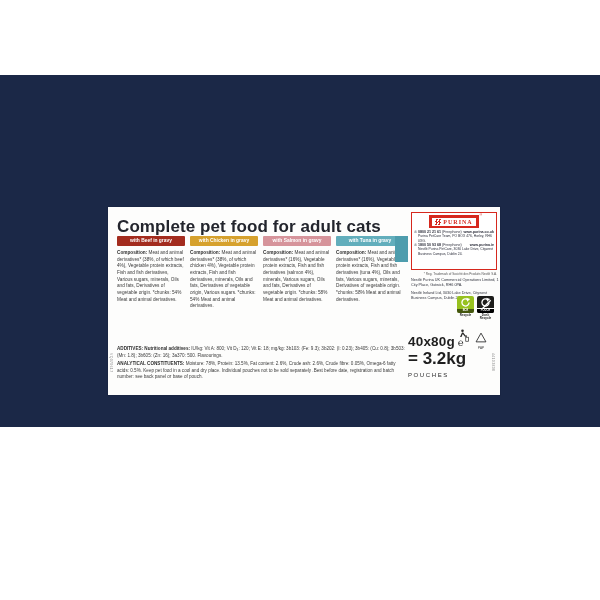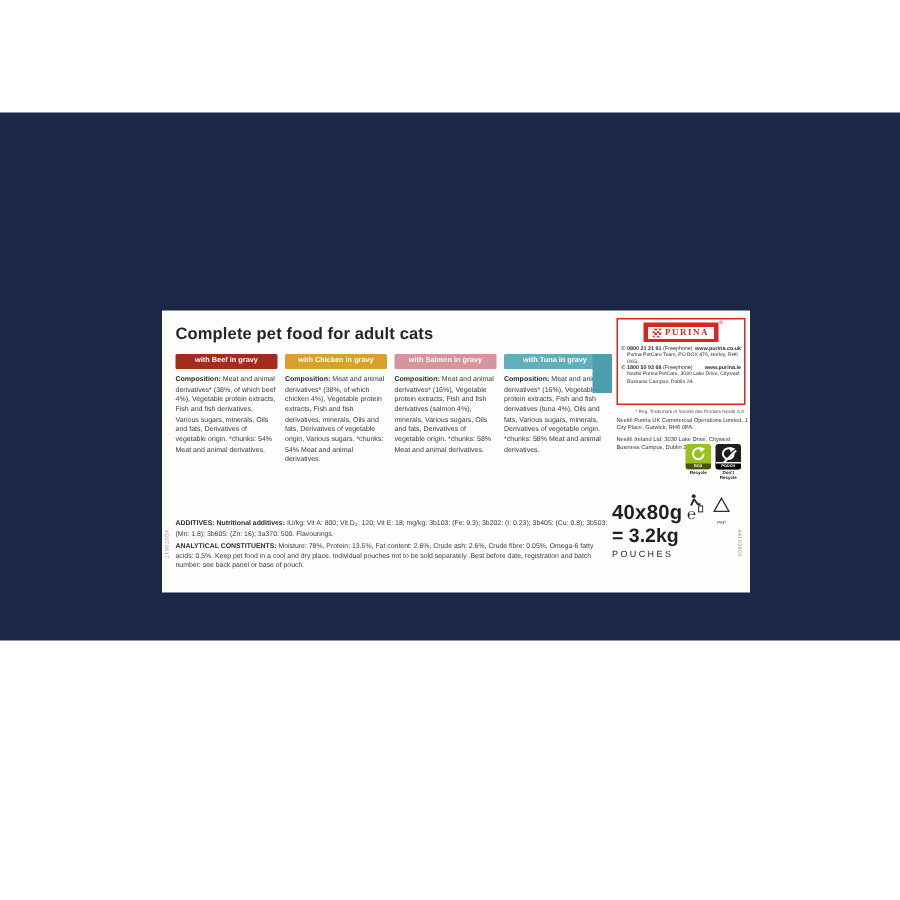--- a/index.html
+++ b/index.html
@@ -1,21 +1,21 @@
 <!DOCTYPE html>
 <html><head>
 <meta charset="utf-8">
 <style>
   html,body{margin:0;padding:0;}
   body{width:600px;height:600px;background:#ffffff;position:relative;overflow:hidden;
        font-family:"Liberation Sans",sans-serif;color:#222;}
   .band{position:absolute;left:0;top:75px;width:600px;height:352px;background:#1b2847;}
   .label{position:absolute;left:108px;top:207px;width:392px;height:188px;background:#fdfdfc;
          box-shadow:0 0 0 1px rgba(0,0,0,0.05);}
-  .title{position:absolute;left:9px;top:10px;font-size:11px;font-weight:bold;color:#23252d;letter-spacing:.1px;}
+  .title{position:absolute;left:9px;top:10px;font-size:17px;font-weight:bold;color:#23252d;letter-spacing:.1px;}
   .cols{position:absolute;left:9px;top:29px;display:flex;gap:5px;}
   .col{width:68px;}
   .colhead{height:10px;line-height:10px;font-size:4.9px;font-weight:bold;color:#fff;text-align:center;
            border-radius:1px;}
   .comp{font-size:4.7px;line-height:1.42;color:#3a3a3a;margin-top:4px;}
   .comp b{color:#2e2e2e;}
   .swatch{position:absolute;left:287px;top:29px;width:13px;height:26px;background:#4e9dad;}
   .contact{position:absolute;left:303px;top:5px;width:86px;height:58px;border:1px solid #d6281e;background:#fff;box-sizing:border-box;}
   .plogo{margin:2px auto 2px auto;width:50px;height:13px;background:#d6281e;display:flex;align-items:center;justify-content:center;position:relative;}
   .plogo .inner{background:#fff;width:44px;height:8px;display:flex;align-items:center;justify-content:center;gap:2px;}
@@ -25,21 +25,21 @@
   .cline{font-size:3.6px;line-height:1.25;color:#2b2d3a;padding:0 2px;display:flex;justify-content:space-between;}
   .cline .ph{font-weight:bold;}
   .cline .web{font-weight:bold;}
   .caddr{font-size:3.4px;line-height:1.25;color:#2b2d3a;padding:0 2px 0 6px;}
   .tmark{position:absolute;left:303px;top:65px;width:86px;font-size:3.1px;color:#555;text-align:right;}
   .companies{position:absolute;left:303px;top:71px;width:92px;font-size:3.8px;line-height:1.3;color:#33353f;}
   .companies p{margin:0 0 3px 0;}
   .weight{position:absolute;left:300px;top:103px;color:#1f1f1f;margin-top:24px;}
   .w1{font-size:13.5px;font-weight:bold;letter-spacing:.2px;}
   .w1 .esign{font-size:10px;font-weight:normal;margin-left:3px;}
-  .w2{font-size:13px;font-weight:bold;}
+  .w2{font-size:17px;font-weight:bold;}
   .pouches{font-size:6px;letter-spacing:1.6px;margin-top:3px;color:#2a2a2a;}
   .badges{position:absolute;left:349px;top:89px;display:flex;gap:3px;}
   .badge{width:17px;text-align:center;}
   .bsq{width:17px;height:17px;border-radius:2px;display:flex;flex-direction:column;align-items:center;justify-content:flex-start;position:relative;overflow:hidden;}
   .bsq svg{margin-top:1px;}
   .bband{position:absolute;bottom:0;left:0;right:0;height:4px;background:rgba(0,0,0,.55);color:#fff;font-size:2.6px;line-height:4px;font-weight:bold;}
   .bsq.black .bband{background:#000;border-top:.5px solid #fff;}
   .bcap{font-size:3px;line-height:1.1;font-weight:bold;color:#1a1a1a;margin-top:1px;}
   .greensq{background:#97c11f;}
   .blacksq{background:#1d1d1b;}

